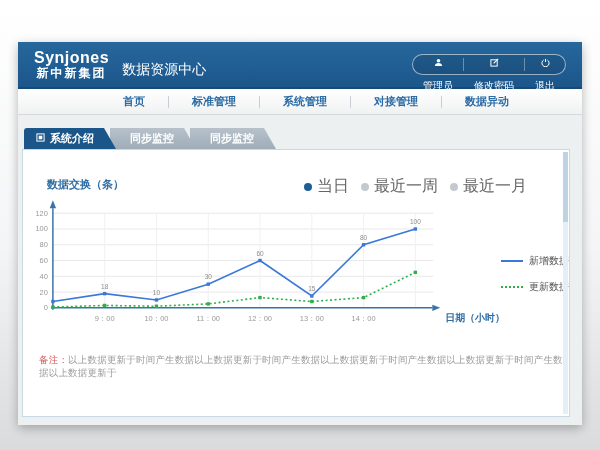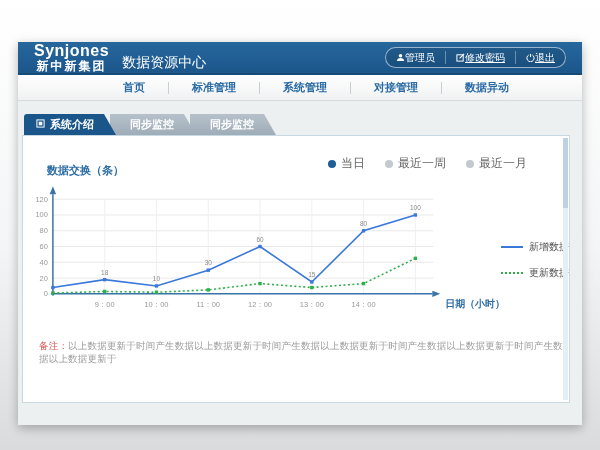--- a/index.html
+++ b/index.html
@@ -3,30 +3,30 @@
 <meta charset="utf-8">
 <style>
   * { box-sizing: border-box; margin: 0; padding: 0; }
   html,body { width:600px; height:450px; overflow:hidden;
     font-family:"Liberation Sans","DejaVu Sans",sans-serif;
     background:linear-gradient(180deg,#ffffff 0%,#f4f5f6 55%,#d9dbdc 100%); }
   .window { position:absolute; left:18px; top:42px; width:564px; height:383px;
     background:#edf0f1; box-shadow:0 3px 10px rgba(0,0,0,.28); }
 
   
-  .header { height:33px; background:linear-gradient(#26679c,#1c568b);
+  .header { height:47px; background:linear-gradient(#26679c,#1c568b);
     border-bottom:2px solid #164a77; display:flex; align-items:center; }
   .logo { margin-left:16px; color:#fff; text-align:center; line-height:1.1; }
   .logo-primary { font-size:16px; font-weight:bold; letter-spacing:.5px; }
   .logo-secondary { font-size:12px; font-weight:bold; letter-spacing:2px; }
   .app-title { color:#fff; font-size:14px; margin-left:13px; padding-top:10px; }
   .user-pill { margin-left:auto; margin-right:16px; display:flex; align-items:center;
     border:1px solid rgba(255,255,255,.55); border-radius:11px;
     background:rgba(0,0,0,.10); height:21px; font-size:10px; color:#fff; }
-  .user-item { display:flex; align-items:center; gap:0; padding:0 10px; height:13px; cursor:pointer; }
+  .user-item { display:flex; align-items:center; gap:12px; padding:0 10px; height:13px; cursor:pointer;flex-direction:column; }
   .user-item + .user-item { border-left:1px solid rgba(255,255,255,.35);text-decoration:underline; }
   .uicon { display:inline-flex; }
 
   
   .nav { height:26px; background:linear-gradient(#ffffff,#f0f1f2);
     border-bottom:1px solid #d7dadc; display:flex; align-items:center; padding-left:32px;justify-content:center; }
   .nav-item { color:#2a6ba5; font-size:11px; font-weight:bold; padding:0 23px; cursor:pointer; white-space:nowrap; }
   .nav-sep { width:1px; height:12px; background:#c9ced2; }
 
   
@@ -40,22 +40,22 @@
   .tab.inactive { background:linear-gradient(#b6c1ca,#9fadb9); margin-left:-6px;
     padding-left:20px; position:relative; z-index:2;text-align:center; }
   .tab.inactive:last-child { z-index:1; }
 
   .panel { position:relative; background:#fff; border:1px solid #c9d9e4;
     height:268px; }
   .scrollbar-track { position:absolute; right:1px; top:2px; bottom:2px; width:5px;
     background:#e4eef6; }
   .scrollbar-thumb { width:5px; height:70px; background:#bdd2e2; }
 
-  .radio-row { position:absolute; top:19px; right:42px; display:flex; gap:20px;
-    font-size:12px; color:#666; }
+  .radio-row { position:absolute; top:26px; right:42px; display:flex; gap:12px;
+    font-size:16px; color:#666; }
   .radio-item { display:flex; align-items:center; cursor:pointer; }
   .radio-dot { width:8px; height:8px; border-radius:50%; background:#c3c9ce;
     display:inline-block; margin-right:5px; }
   .radio-item.selected .radio-dot { background:#1d5e96; }
 
   .chart-title { color:#2e6da4; font-size:11px; font-weight:bold; margin:27px 0 0 24px; }
   .chart-flex { display:flex; align-items:flex-start; }
   .legend { display:flex; flex-direction:column; gap:12px; margin-top:62px;
     font-size:10px; color:#555; }
   .legend-item { display:flex; align-items:center; gap:6px; white-space:nowrap; }

